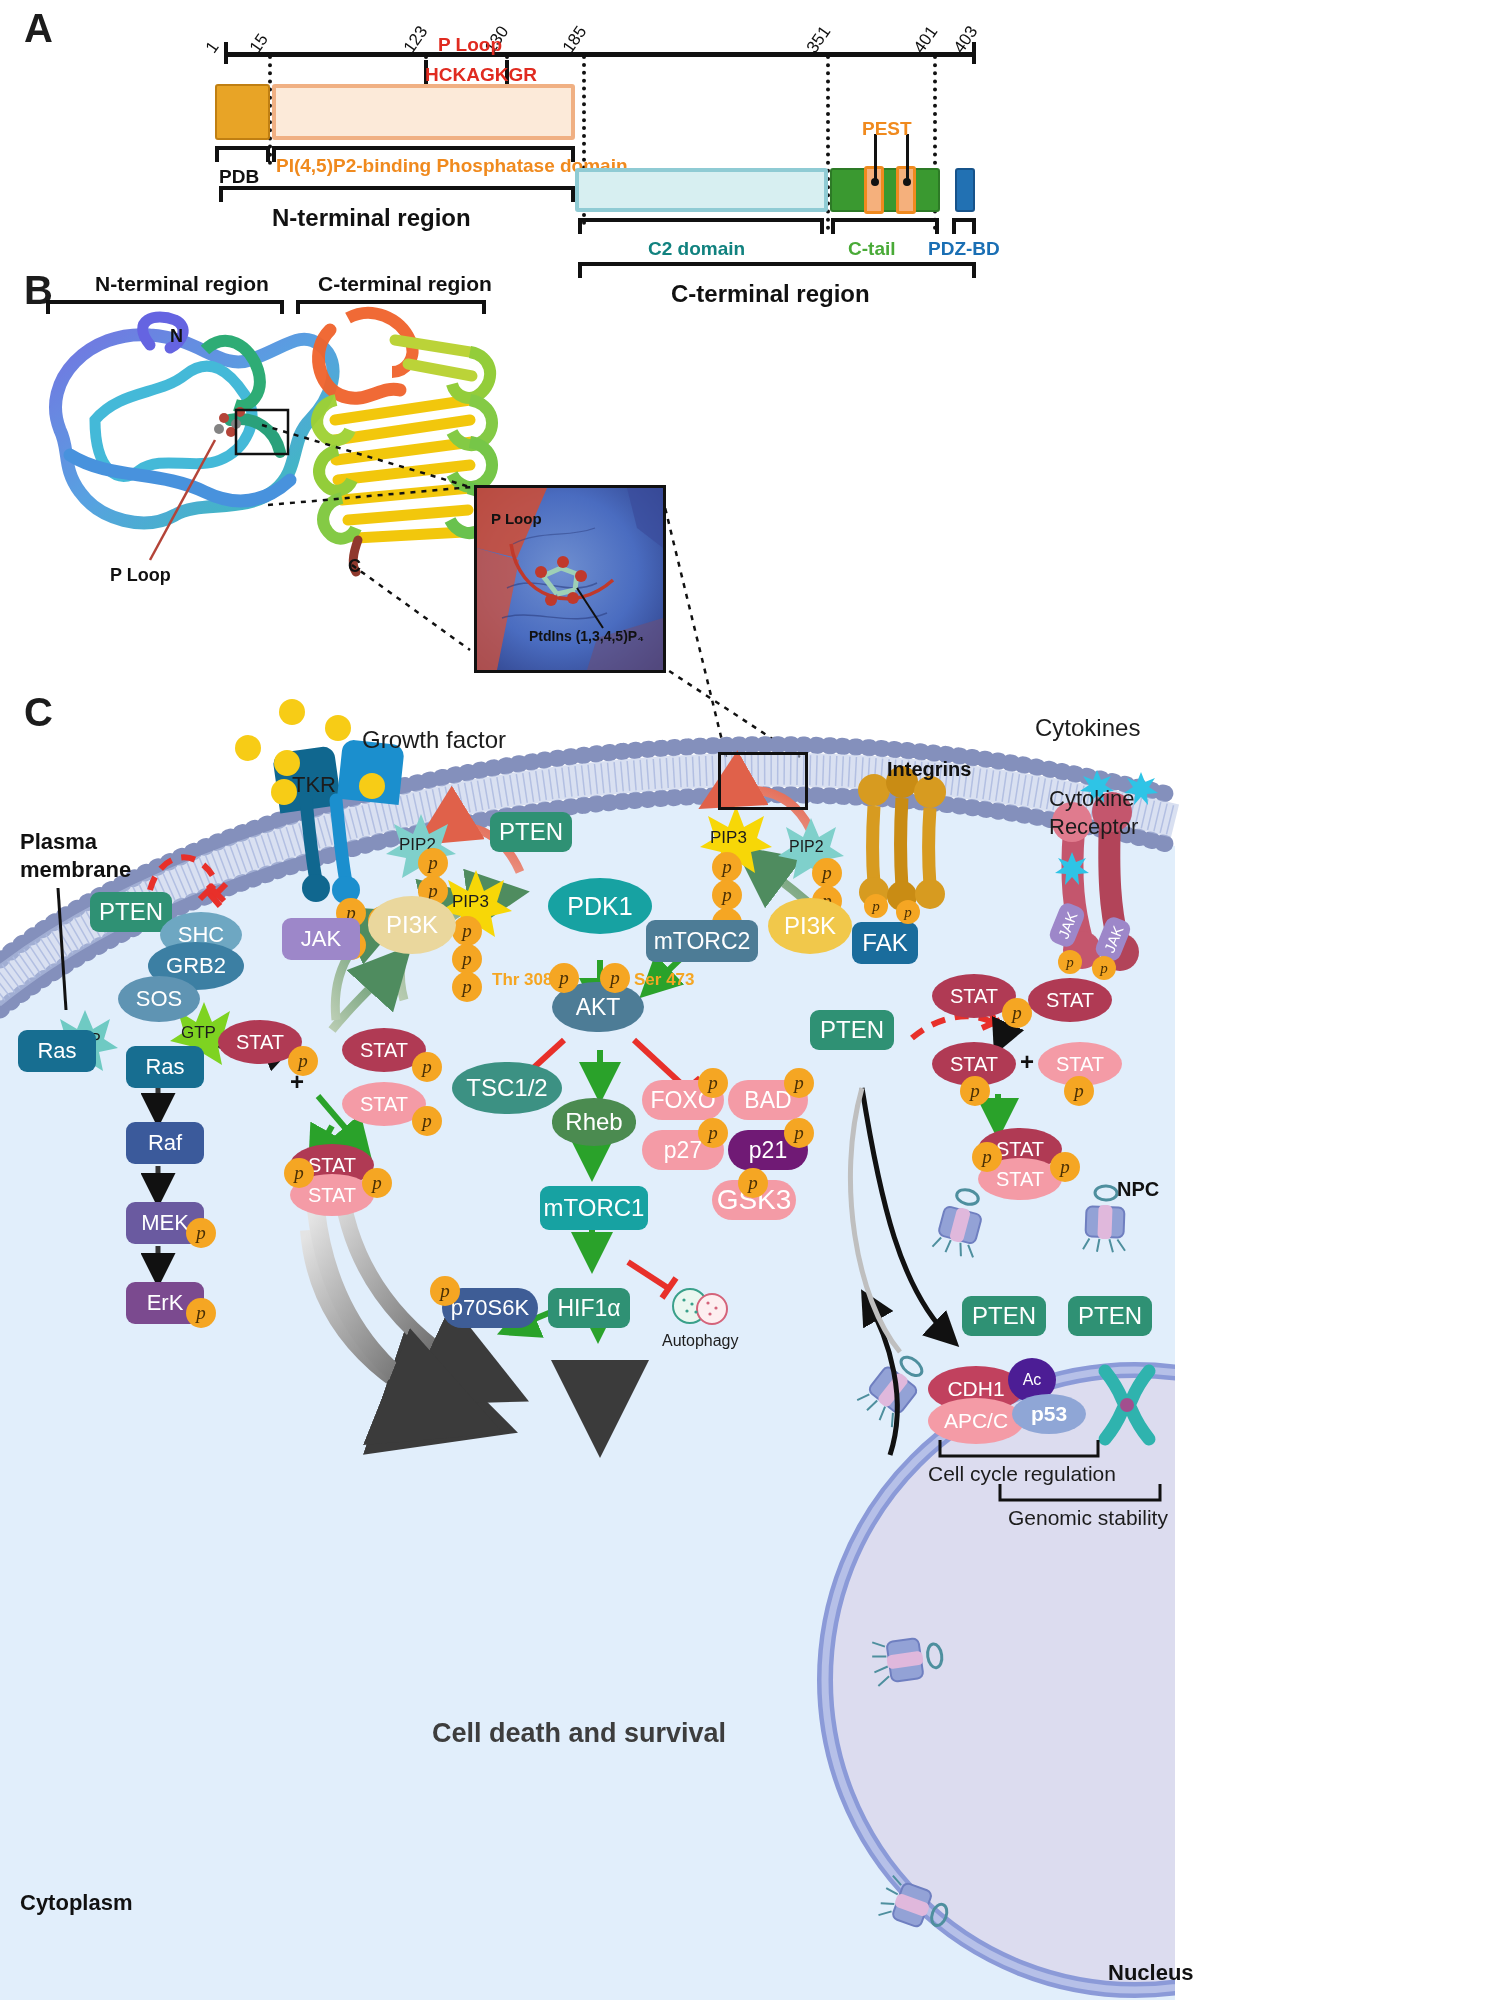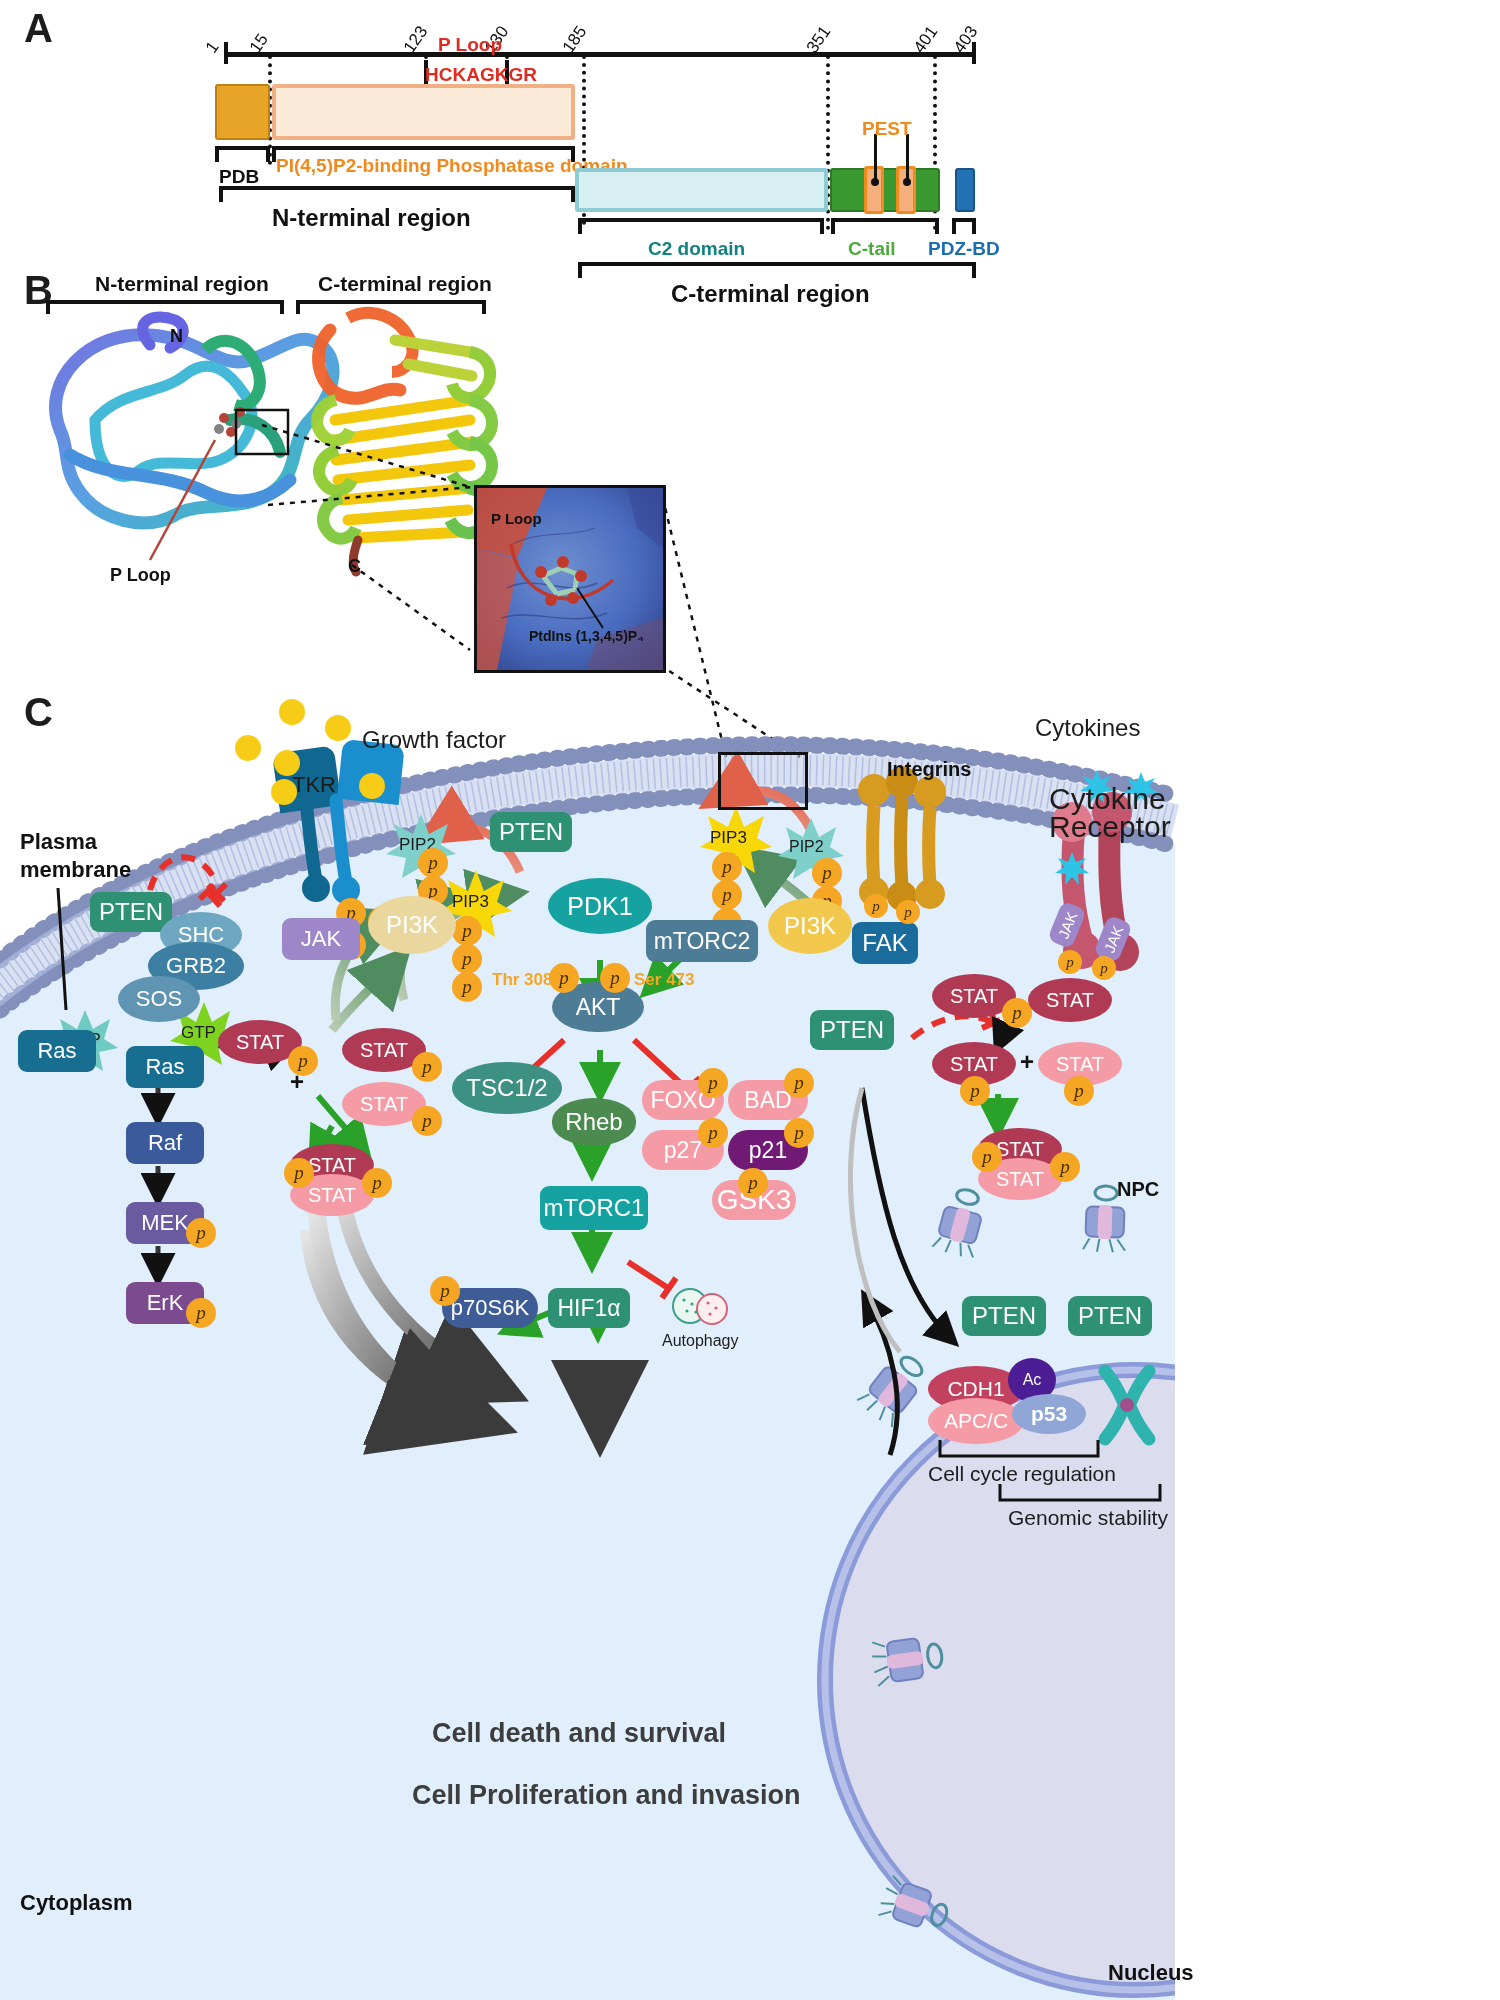--- a/index.html
+++ b/index.html
@@ -483,21 +483,21 @@
   <div class="star" style="left:170px;top:1000px;">
     <svg width="68" height="68">
         <polygon points="34,2 42,22 60,11 54,32 68,41 48,46 52,65 34,54 16,65 20,46 0,41 14,32 8,11 26,22" fill="#7ed321"></polygon>
       </svg>
   </div>
   <div class="plain" style="left:181px;top:1023px;font-size:17px;color:#1c1c1c;">GTP</div>
 
   <div class="plain" style="left:362px;top:726px;font-size:24px;">Growth factor</div>
   <div class="plain" style="left:292px;top:772px;font-size:22px;">TKR</div>
   <div class="plain" style="left:1035px;top:714px;font-size:24px;">Cytokines</div>
-  <div class="plain" style="left:1049px;top:785px;font-size:30px;line-height:28px;white-space:pre;">Cytokine
+  <div class="plain" style="left:1049px;top:785px;font-size:22px;line-height:28px;white-space:pre;">Cytokine
 Receptor</div>
   <div class="plainb" style="left:887px;top:758px;font-size:20px;">Integrins</div>
   <div class="plainb" style="left:20px;top:828px;font-size:22px;line-height:28px;white-space:pre;">Plasma
 membrane</div>
   <div class="plainb" style="left:20px;top:1890px;font-size:22px;">Cytoplasm</div>
   <div class="plainb" style="left:1108px;top:1960px;font-size:22px;">Nucleus</div>
   <div class="plainb" style="left:1117px;top:1178px;font-size:20px;">NPC</div>
 
   <div class="node rrect" style="left:490px;top:812px;width:82px;height:40px;background:#2f9174;font-size:24px;">PTEN</div>
   <div class="node rrect" style="left:90px;top:892px;width:82px;height:40px;background:#2f9174;font-size:24px;">PTEN</div>
@@ -600,17 +600,16 @@
   <div class="pdot" style="left:1050px;top:1152px;">p</div>
 
   <div class="node ell" style="left:928px;top:1366px;width:96px;height:46px;background:#c1415e;font-size:21px;">CDH1</div>
   <div class="node ell" style="left:928px;top:1398px;width:96px;height:46px;background:#f49ba6;font-size:21px;">APC/C</div>
   <div class="node ell" style="left:1008px;top:1358px;width:48px;height:44px;background:#4c1d95;font-size:16px;">Ac</div>
   <div class="node ell" style="left:1012px;top:1394px;width:74px;height:40px;background:#8fa6d6;font-size:21px;font-weight:bold;">p53</div>
   <div class="plain" style="left:928px;top:1462px;font-size:21px;">Cell cycle regulation</div>
   <div class="plain" style="left:1008px;top:1506px;font-size:21px;">Genomic stability</div>
 
   <div class="bigout" style="left:432px;top:1718px;">Cell death and survival</div>
-  <div class="bigout" style="left:412px;top:1780px;">Cell Proliferation and invasion</div>
 
   <div class="smallbox" style="left:718px;top:752px;width:84px;height:52px;"></div>
 
 </div>
 
 </body></html>

